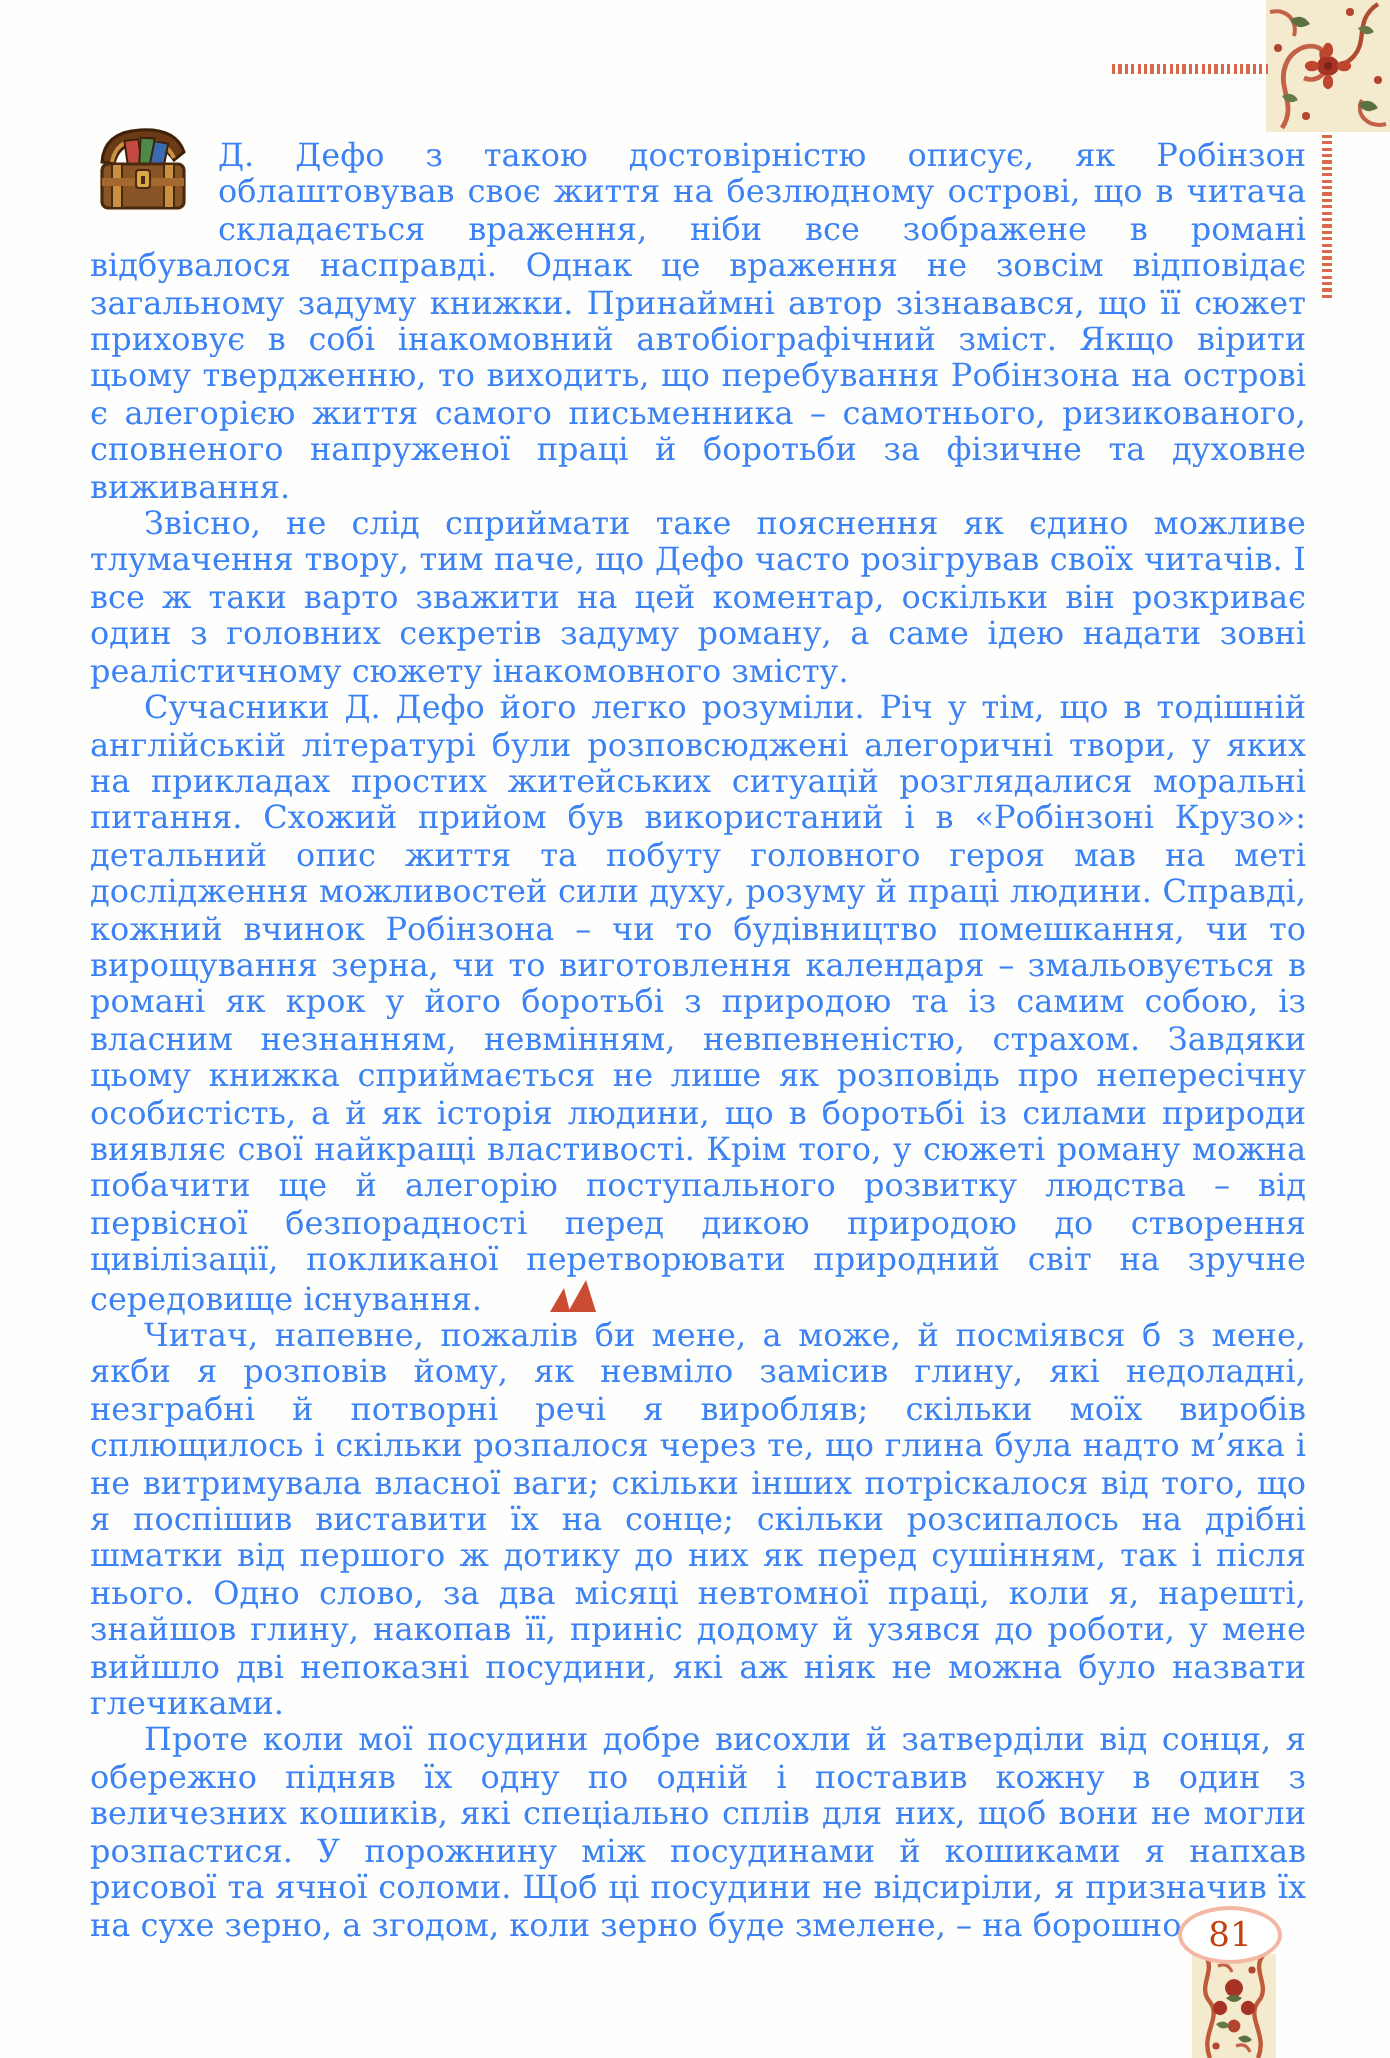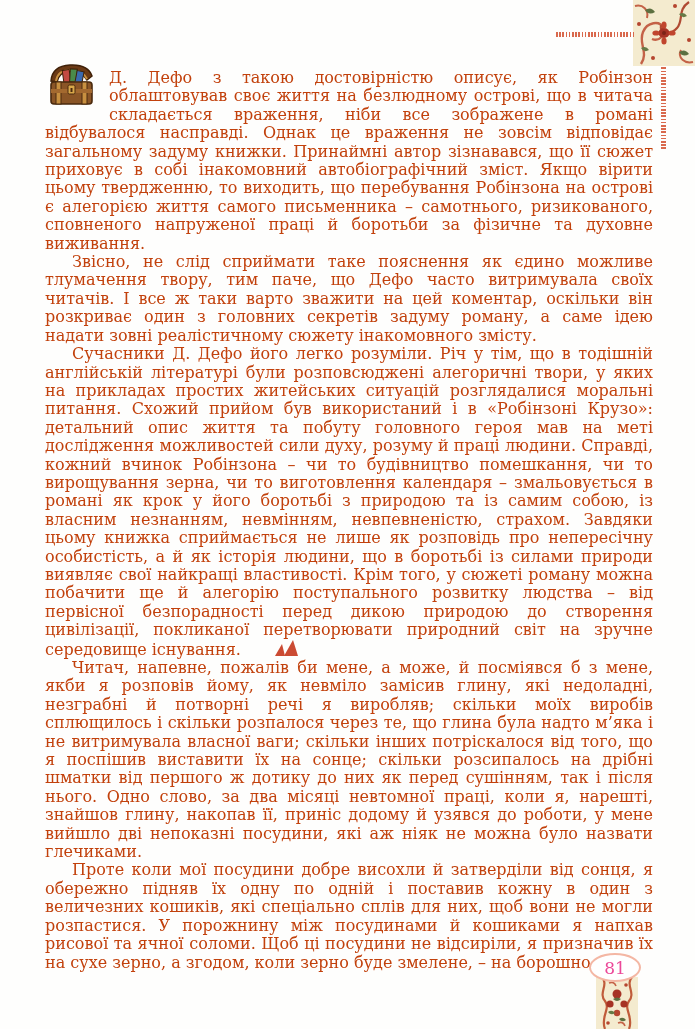--- a/index.html
+++ b/index.html
@@ -9,21 +9,21 @@
     background: #fefefd;
     overflow: hidden;
     font-family: "DejaVu Serif", "Liberation Serif", serif;
   }
 
   
   .content {
     position: absolute;
     left: 45px; top: 69px;
     width: 608px;
-    color: #c2410c;
+    color: #3b82f6;
     font-size: 16px;
     line-height: 18.4px;
     text-align: justify;
   }
   .content p { margin: 0; text-indent: 27px; }
   .content p.first-para { text-indent: 0; }
   .content p.excerpt-start { margin-top: 14px; }
 
   
   .chest-float {
@@ -74,21 +74,21 @@
     position: absolute;
     left: 589px; top: 953px;
     width: 48px; height: 25px;
     background: #ffffff;
     border: 2px solid #f4b7a4;
     border-radius: 50%;
     display: flex;
     align-items: center;
     justify-content: center;
     font-size: 17px;
-    color: #ec4899;
+    color: #c2410c;
     z-index: 2;
   }
 </style>
 </head>
 <body>
 
 <div class="top-ornament">
   <svg viewBox="0 0 62 66" width="62" height="66" xmlns="http://www.w3.org/2000/svg">
     <rect x="0" y="0" width="62" height="66" fill="#f4ebcf"></rect>
     <path d="M8,64 C16,52 5,44 10,32 C14,22 27,20 30,28 C33,35 26,42 19,39" stroke="#c46247" stroke-width="2.4" fill="none"></path>
@@ -130,21 +130,21 @@
         <rect x="4" y="20" width="41" height="22" rx="3" fill="#8a5526" stroke="#4a2a0e" stroke-width="1.6"></rect>
         <rect x="9" y="20" width="5" height="22" fill="#c89040" stroke="#4a2a0e" stroke-width="1"></rect>
         <rect x="35" y="20" width="5" height="22" fill="#c89040" stroke="#4a2a0e" stroke-width="1"></rect>
         <rect x="4" y="27" width="41" height="4" fill="#a3692f"></rect>
         <rect x="21" y="23" width="7" height="9" rx="1.5" fill="#d9a84a" stroke="#4a2a0e" stroke-width="1"></rect>
         <rect x="23.5" y="26" width="2" height="4" fill="#4a2a0e"></rect>
       </svg>
     </span><span>Д. Дефо з такою достовірністю описує, як Робінзон облаштовував своє життя на безлюдному острові, що в читача складається враження, ніби все зображене в романі відбувалося насправді. Однак це враження не зовсім відповідає загальному задуму книжки. Принаймні автор зізнавався, що її сюжет приховує в собі інакомовний автобіографічний зміст. Якщо вірити цьому твердженню, то виходить, що перебування Робінзона на острові є алегорією життя самого письменника – самотнього, ризикованого, сповненого напруженої праці й боротьби за фізичне та духовне виживання.</span>
   </p>
 
-  <p><span>Звісно, не слід сприймати таке пояснення як єдино можливе тлумачення твору, тим паче, що Дефо часто витримувала своїх читачів. І все ж таки варто зважити на цей коментар, оскільки він розкриває один з головних секретів задуму роману, а саме ідею надати зовні реалістичному сюжету інакомовного змісту.</span></p>
+  <p><span>Звісно, не слід сприймати таке пояснення як єдино можливе тлумачення твору, тим паче, що Дефо часто розігрував своїх читачів. І все ж таки варто зважити на цей коментар, оскільки він розкриває один з головних секретів задуму роману, а саме ідею надати зовні реалістичному сюжету інакомовного змісту.</span></p>
 
   <p><span>Сучасники Д. Дефо його легко розуміли. Річ у тім, що в тодішній англійській літературі були розповсюджені алегоричні твори, у яких на прикладах простих житейських ситуацій розглядалися моральні питання. Схожий прийом був використаний і в «Робінзоні Крузо»: детальний опис життя та побуту головного героя мав на меті дослідження можливостей сили духу, розуму й праці людини. Справді, кожний вчинок Робінзона – чи то будівництво помешкання, чи то вирощування зерна, чи то виготовлення календаря – змальовується в романі як крок у його боротьбі з природою та із самим собою, із власним незнанням, невмінням, невпевненістю, страхом. Завдяки цьому книжка сприймається не лише як розповідь про непересічну особистість, а й як історія людини, що в боротьбі із силами природи виявляє свої найкращі властивості. Крім того, у сюжеті роману можна побачити ще й алегорію поступального розвитку людства – від первісної безпорадності перед дикою природою до створення цивілізації, покликаної перетворювати природний світ на зручне середовище існування.</span><span class="marker-arrow"><svg viewBox="0 0 25 17" width="25" height="17" xmlns="http://www.w3.org/2000/svg">
           <polygon points="1,16 8,4 11,16" fill="#cb4b33"></polygon>
           <polygon points="10,16 19,0 24,16" fill="#cb4b33"></polygon>
         </svg></span></p>
 
 
   <p><span>Читач, напевне, пожалів би мене, а може, й посміявся б з мене, якби я розповів йому, як невміло замісив глину, які недоладні, незграбні й потворні речі я виробляв; скільки моїх виробів сплющилось і скільки розпалося через те, що глина була надто м’яка і не витримувала власної ваги; скільки інших потріскалося від того, що я поспішив виставити їх на сонце; скільки розсипалось на дрібні шматки від першого ж дотику до них як перед сушінням, так і після нього. Одно слово, за два місяці невтомної праці, коли я, нарешті, знайшов глину, накопав її, приніс додому й узявся до роботи, у мене вийшло дві непоказні посудини, які аж ніяк не можна було назвати глечиками.</span></p>
 
   <p><span>Проте коли мої посудини добре висохли й затверділи від сонця, я обережно підняв їх одну по одній і поставив кожну в один з величезних кошиків, які спеціально сплів для них, щоб вони не могли розпастися. У порожнину між посудинами й кошиками я напхав рисової та ячної соломи. Щоб ці посудини не відсиріли, я призначив їх на сухе зерно, а згодом, коли зерно буде змелене, – на борошно.</span></p>

